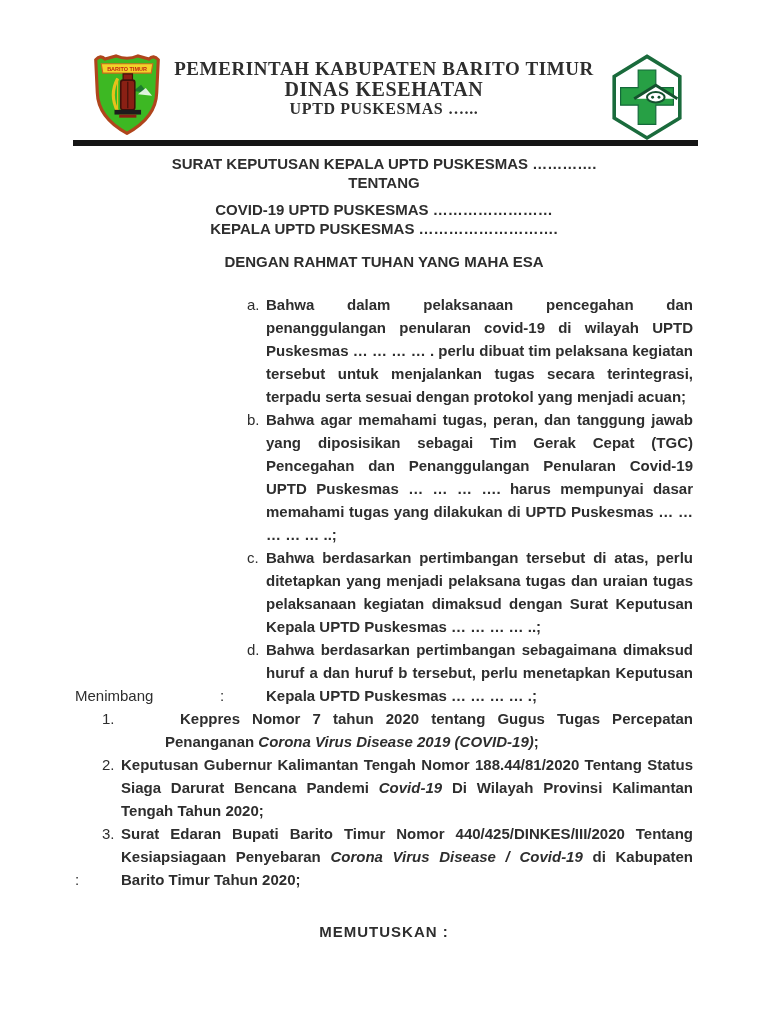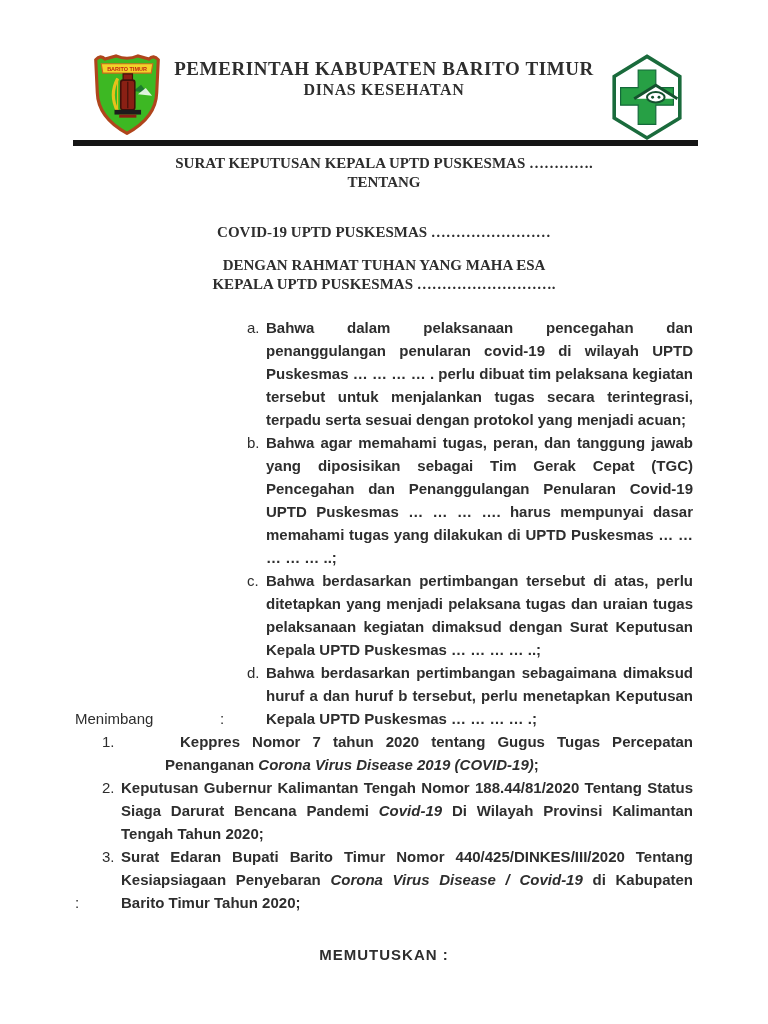--- a/index.html
+++ b/index.html
@@ -14,29 +14,29 @@
   .letterhead{position:relative;height:84px;margin:52px 75px 0 75px;}
   .logo{position:absolute;top:0;z-index:2;}
   .logo.left{left:12px;width:80px;height:86px;}
   .logo.right{right:2px;width:88px;height:88px;top:2px;}
   .logo svg{width:100%;height:100%;display:block;}
   .lh-text{
     text-align:center;font-family:"Liberation Serif","DejaVu Serif",serif;
     font-weight:bold;padding-top:6px;letter-spacing:.6px;
   }
   .lh-line1{font-size:19px;line-height:22px;}
-  .lh-line2{font-size:16px;line-height:19px;}
+  .lh-line2{font-size:20px;line-height:19px;}
   .lh-line3{font-size:16px;line-height:19px;}
   .rule{height:6px;background:#151515;margin:4px 70px 0 73px;position:relative;z-index:1;}
 
   
   .title-block{text-align:center;font-weight:bold;margin:8px 75px 0 75px;}
-  .t-line{font-size:15px;line-height:19px;font-family:Liberation Serif, serif;}
+  .t-line{font-size:15px;line-height:19px;}
   .t-gap-sm{margin-top:3px;}
-  .t-gap-md{margin-top:31px;}
+  .t-gap-md{margin-top:8px;}
   .t-gap-lg{margin-top:14px;}
 
   
   .body-block{margin:22px 75px 0 75px;font-size:15px;line-height:23px;}
   .section{display:flex;align-items:flex-end;}
   .sec-label{width:145px;flex-shrink:0;}
   .sec-colon{width:27px;flex-shrink:0;}
   .sec-list{flex:1;min-width:0;}
   .li-row{display:flex;align-items:flex-start;}
   .li-marker{width:19px;flex-shrink:0;}
@@ -75,20 +75,21 @@
         <line x1="51" y1="38" x2="51" y2="72" stroke="#42100a" stroke-width="1.5"></line>
 
         <rect x="34" y="74" width="34" height="6" fill="#1d1d1d"></rect>
         <rect x="40" y="80" width="22" height="4" fill="#8a2014"></rect>
       </svg>
     </div>
 
     <div class="lh-text">
       <div class="lh-line1">PEMERINTAH KABUPATEN BARITO TIMUR</div>
       <div class="lh-line2">DINAS KESEHATAN</div>
+      <div class="lh-line3">UPTD PUSKESMAS …...</div>
     </div>
 
     <div class="logo right">
       <svg viewBox="0 0 100 110">
 
         <polygon points="50,3 91,28 91,80 50,105 9,80 9,28" fill="#ffffff" stroke="#1a6b3c" stroke-width="4.5"></polygon>
 
         <path d="M39,20 L61,20 L61,42 L83,42 L83,64 L61,64 L61,88 L39,88 L39,64 L17,64 L17,42 L39,42 Z" fill="#27a045" stroke="#14693a" stroke-width="1.5"></path>
 
         <path d="M34,56 L61,39 L88,56" fill="#ffffff" stroke="#14512e" stroke-width="3.5"></path>
@@ -98,22 +99,22 @@
       </svg>
     </div>
   </div>
 
   <div class="rule"></div>
 
   <div class="title-block">
     <div class="t-line">SURAT KEPUTUSAN KEPALA UPTD PUSKESMAS ………….</div>
     <div class="t-line">TENTANG</div>
     <div class="t-line t-gap-md">COVID-19 UPTD PUSKESMAS ……………………</div>
+    <div class="t-line">KEPALA UPTD PUSKESMAS ……………………….</div>
     <div class="t-line t-gap-lg">DENGAN RAHMAT TUHAN YANG MAHA ESA</div>
-    <div class="t-line">KEPALA UPTD PUSKESMAS ……………………….</div>
   </div>
 
   <div class="body-block">
 
     <div class="section">
       <div class="sec-label">Menimbang</div>
       <div class="sec-colon">:</div>
       <div class="sec-list" id="menimbang-list">
           <div class="li-row">
             <span class="li-marker">a.</span>

